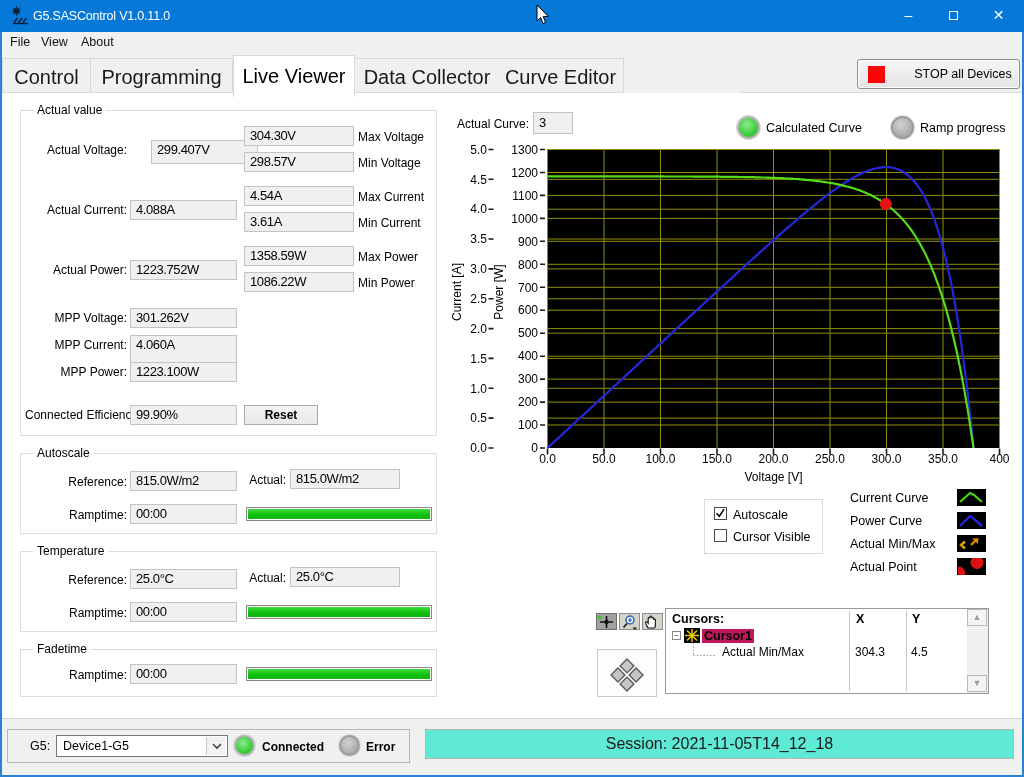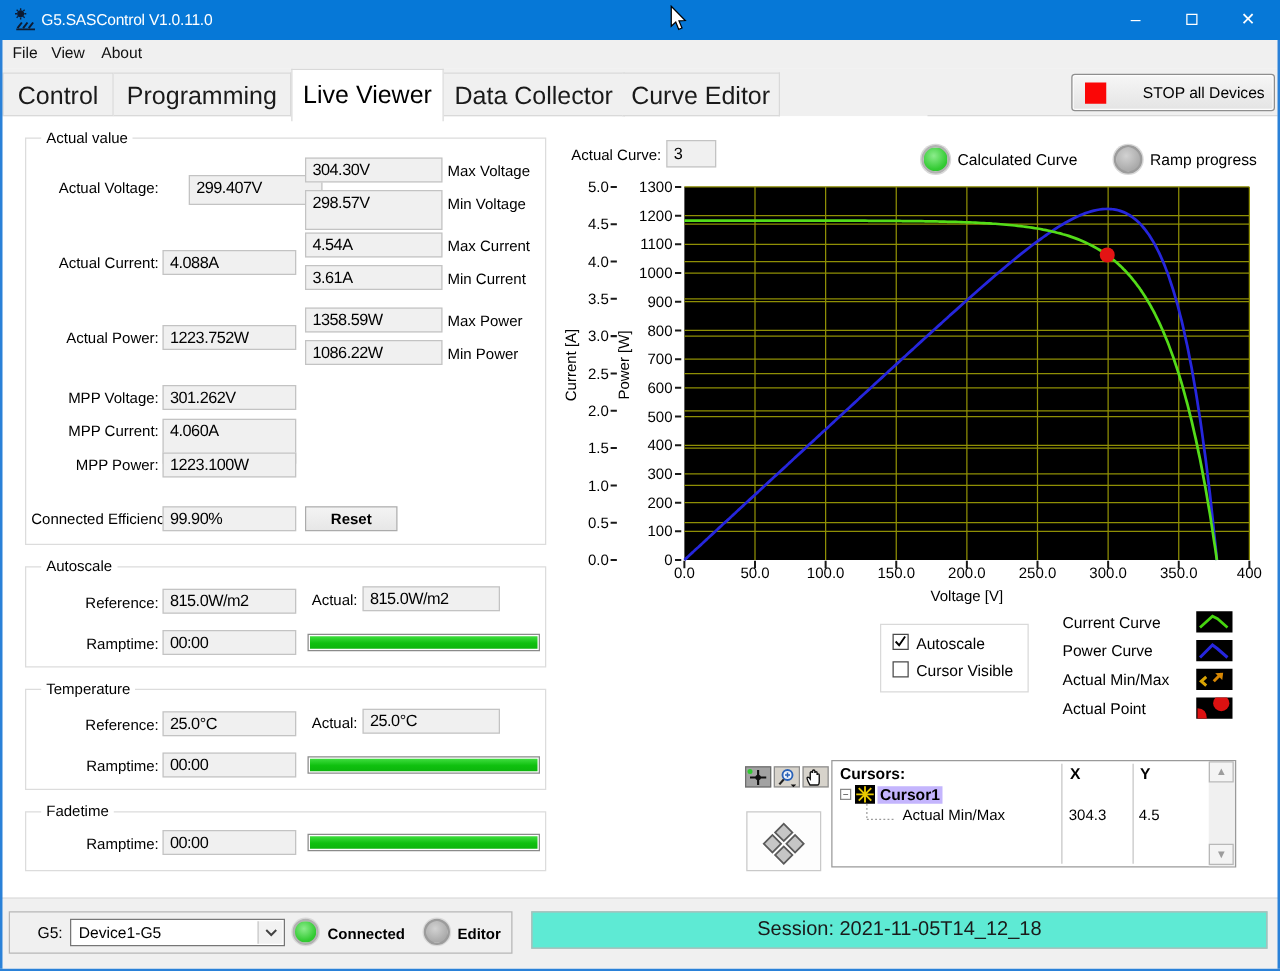--- a/index.html
+++ b/index.html
@@ -112,21 +112,21 @@
   <div class="fld" style="left:130px;top:308px;width:107px;height:20px;">301.262V</div>
   <div class="lab r" style="left:25px;top:338px;width:102px;">MPP Current:</div>
   <div class="fld" style="left:130px;top:335px;width:107px;height:36px;">4.060A</div>
   <div class="lab r" style="left:25px;top:365px;width:102px;">MPP Power:</div>
   <div class="fld" style="left:130px;top:362px;width:107px;height:20px;">1223.100W</div>
   <div class="lab r" style="left:25px;top:408px;width:102px;">Connected Efficiency:</div>
   <div class="fld" style="left:130px;top:405px;width:107px;height:20px;">99.90%</div>
   <div class="btn" style="left:244px;top:405px;width:74px;height:20px;line-height:18px;font-weight:bold;">Reset</div>
   <div class="fld" style="left:244px;top:126px;width:110px;height:20px;">304.30V</div>
   <div class="lab" style="left:358px;top:130px;">Max Voltage</div>
-  <div class="fld" style="left:244px;top:152px;width:110px;height:32px;">298.57V</div>
+  <div class="fld" style="left:244px;top:152px;width:110px;height:20px;">298.57V</div>
   <div class="lab" style="left:358px;top:156px;">Min Voltage</div>
   <div class="fld" style="left:244px;top:186px;width:110px;height:20px;">4.54A</div>
   <div class="lab" style="left:358px;top:190px;">Max Current</div>
   <div class="fld" style="left:244px;top:212px;width:110px;height:20px;">3.61A</div>
   <div class="lab" style="left:358px;top:216px;">Min Current</div>
   <div class="fld" style="left:244px;top:246px;width:110px;height:20px;">1358.59W</div>
   <div class="lab" style="left:358px;top:250px;">Max Power</div>
   <div class="fld" style="left:244px;top:272px;width:110px;height:20px;">1086.22W</div>
   <div class="lab" style="left:358px;top:276px;">Min Power</div>
 
@@ -276,21 +276,21 @@
     <div class="colline" style="left:183px;"></div>
     <div class="colline" style="left:240px;"></div>
     <div class="lab bold" style="left:6px;top:3px;font-size:12.5px;">Cursors:</div>
     <div class="lab bold" style="left:190px;top:3px;font-size:12.5px;">X</div>
     <div class="lab bold" style="left:246px;top:3px;font-size:12.5px;">Y</div>
     <div class="abs" style="left:6px;top:22px;width:9px;height:9px;border:1px solid #8a8a8a;background:#fff;font-size:8px;line-height:7px;text-align:center;color:#333;">−</div>
     <div class="abs" style="left:18px;top:19px;width:16px;height:15px;background:#000;">
       <svg width="16" height="15">
           <path d="M8 1v13M1 7.5h14M3 2.5l10 10M13 2.5l-10 10" stroke="#e8c800" stroke-width="1.5"></path>
         </svg></div>
-    <div class="lab bold" style="left:36px;top:20px;background:#c4b5fd;padding:0 2px;font-size:12.5px;">Cursor1</div>
+    <div class="lab bold" style="left:36px;top:20px;background:#be185d;padding:0 2px;font-size:12.5px;">Cursor1</div>
     <svg class="abs" style="left:26px;top:34px;" width="30" height="16">
         <path d="M1.5 0v13M1.5 12.5h22" stroke="#9a9a9a" stroke-width="1" stroke-dasharray="1.5,1.8" fill="none"></path>
       </svg>
     <div class="lab" style="left:56px;top:36px;">Actual Min/Max</div>
     <div class="lab" style="left:189px;top:36px;">304.3</div>
     <div class="lab" style="left:245px;top:36px;">4.5</div>
     <div class="abs" style="left:301px;top:0px;width:21px;height:84px;background:#f0f0f0;">
       <div class="sbtn" style="top:0;">▲</div>
       <div class="sbtn" style="top:66px;">▼</div>
     </div>
@@ -303,19 +303,19 @@
   <div class="abs" style="left:56px;top:735px;width:172px;height:22px;background:#fff;border:1px solid #767676;">
     <div class="lab" style="left:6px;top:3px;font-size:12.5px;">Device1-G5</div>
     <div class="abs" style="right:1px;top:1px;width:20px;height:18px;background:#f2f2f2;border-left:1px solid #c8c8c8;">
       <svg width="20" height="18">
           <path d="M6 7l4 4 4-4" fill="none" stroke="#444" stroke-width="1.6"></path>
         </svg></div>
   </div>
   <div class="led green" style="left:234px;top:735px;width:21px;height:21px;"></div>
   <div class="lab bold" style="left:262px;top:740px;font-size:12px;">Connected</div>
   <div class="led gray" style="left:339px;top:735px;width:21px;height:21px;"></div>
-  <div class="lab bold" style="left:366px;top:740px;font-size:12px;">Editor</div>
+  <div class="lab bold" style="left:366px;top:740px;font-size:12px;">Error</div>
   <div class="abs" style="left:425px;top:729px;width:589px;height:30px;background:#5eead4;border:1px solid #b6b6b6;text-align:center;line-height:28px;font-size:16px;color:#1a1a1a;">Session: 2021-11-05T14_12_18</div>
 
   <div class="abs" style="left:0;top:32px;width:2px;height:743px;background:#2a81d8;"></div>
   <div class="abs" style="left:1022px;top:32px;width:2px;height:743px;background:#2a81d8;"></div>
   <div class="abs" style="left:0;top:775px;width:1024px;height:2px;background:#2a81d8;"></div>
 </div>
 
 </body></html>

